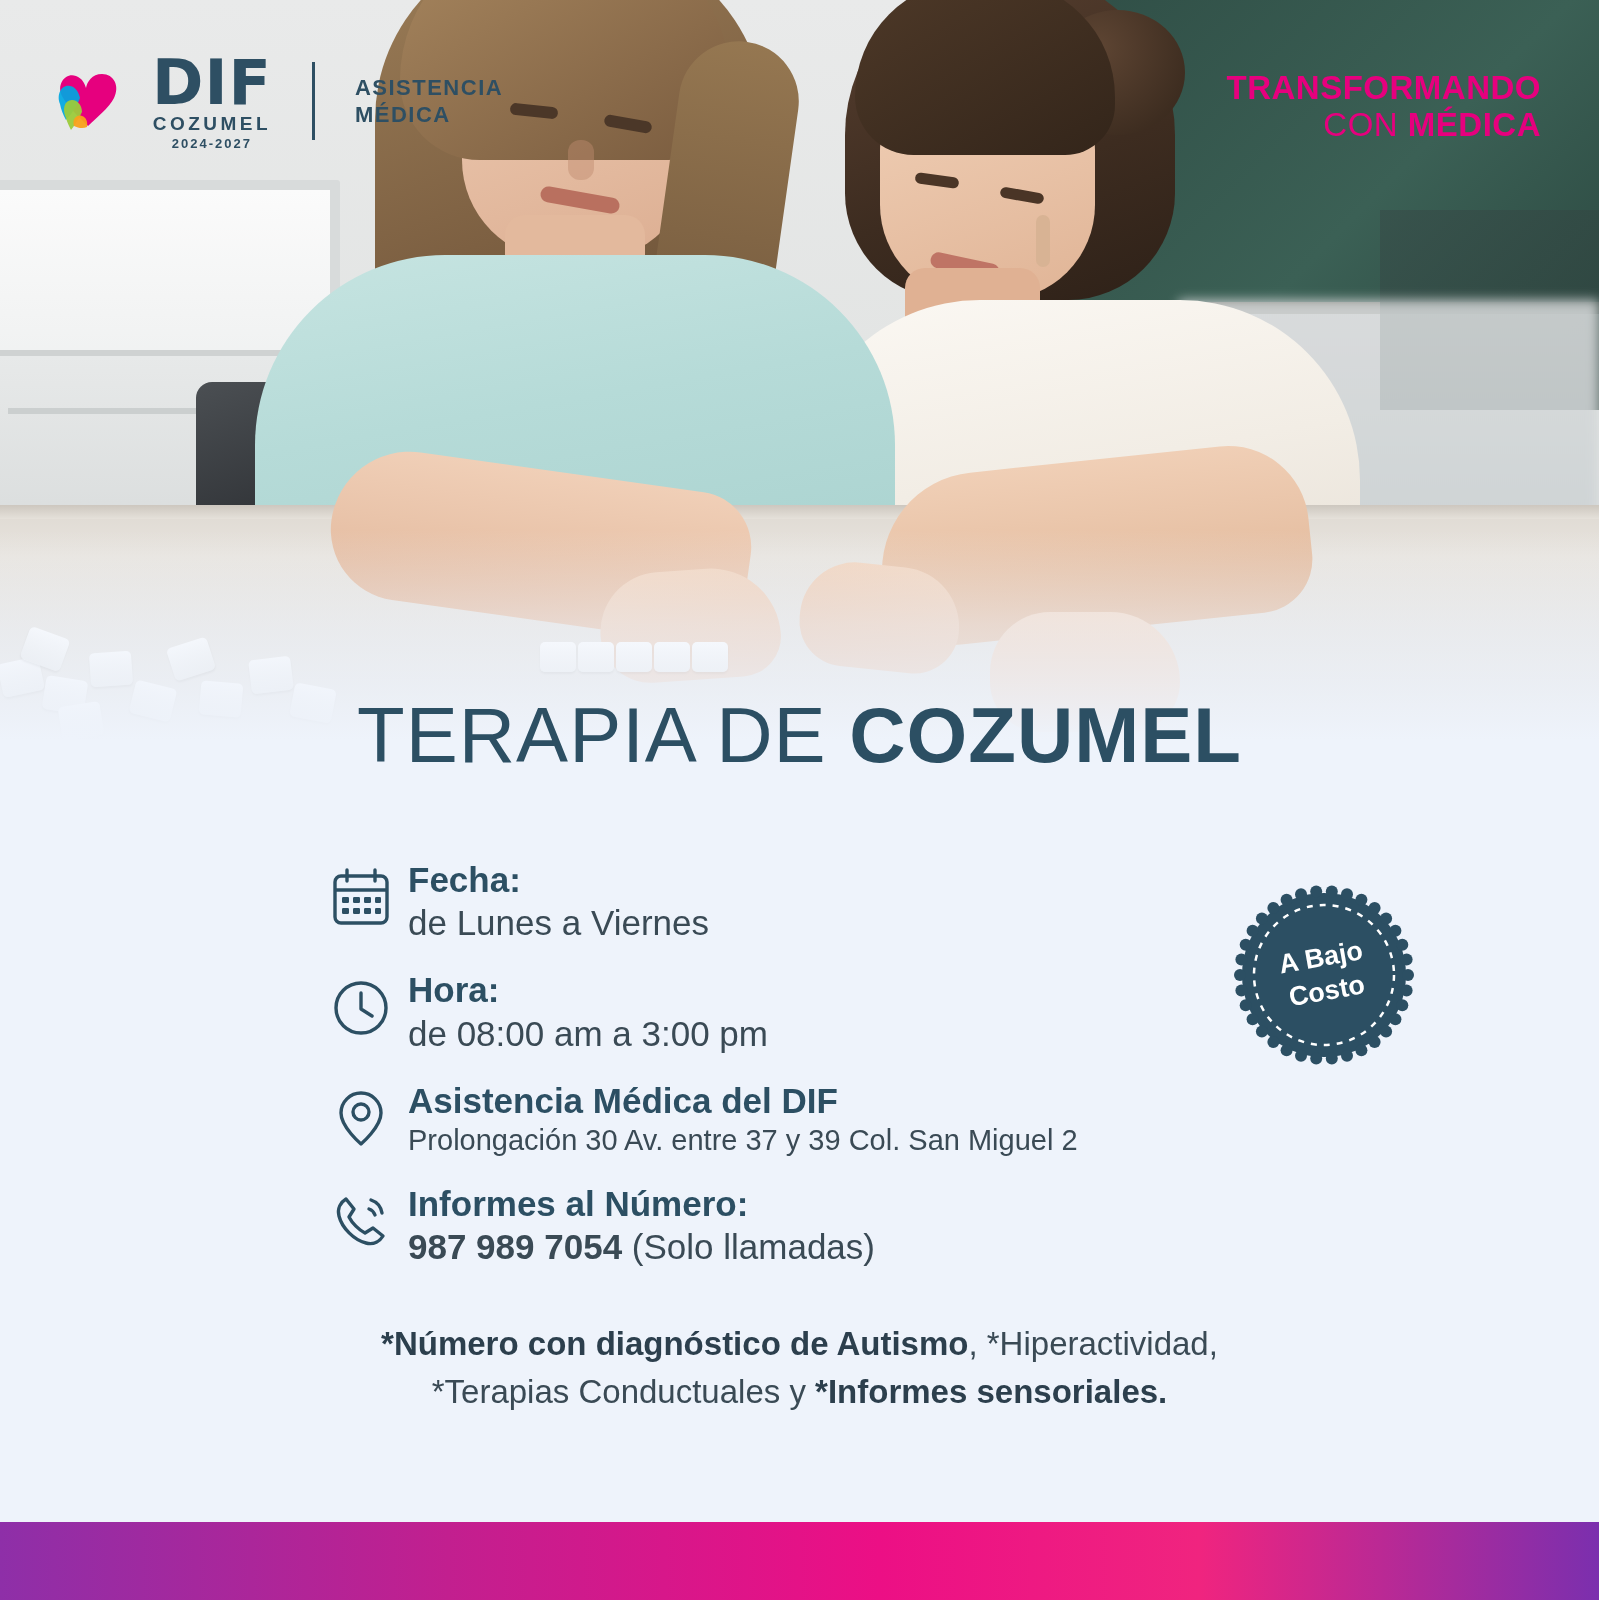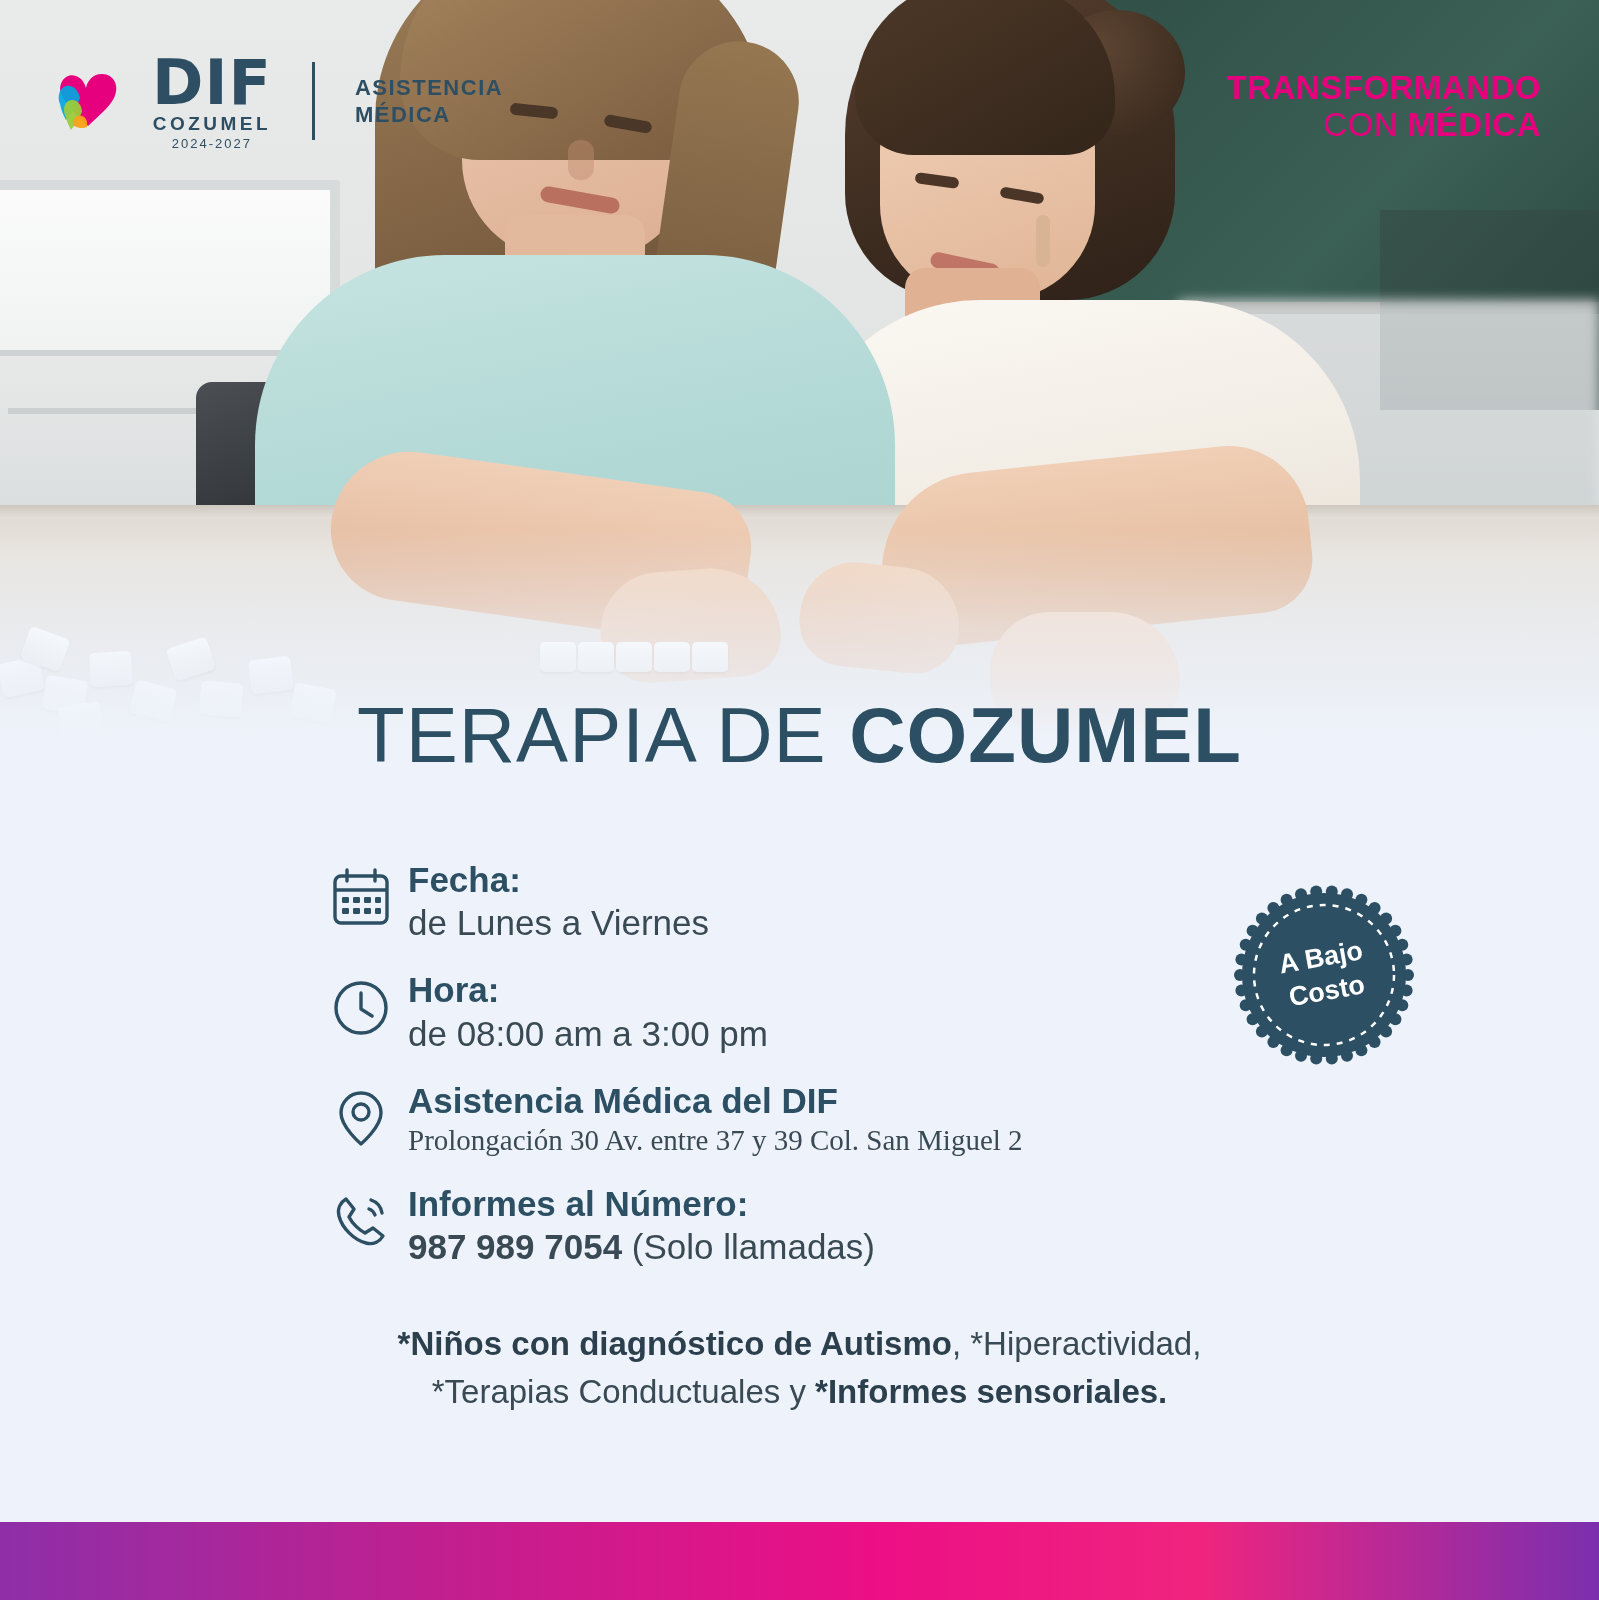--- a/index.html
+++ b/index.html
@@ -189,21 +189,21 @@
   }
   .heart{width:64px;height:62px;position:relative;}
   .dif-text{display:flex;flex-direction:column;line-height:1;}
   .dif-main{
     font-size:62px;font-weight:bold;color:#2e4f63;letter-spacing:1px;font-family:"DejaVu Sans",sans-serif;
   }
   .dif-sub{
     font-size:19px;font-weight:bold;color:#2e4f63;letter-spacing:3.5px;margin-top:0;text-align:center;
   }
   .dif-years{
-    font-size:13px;font-weight:normal;color:#2e4f63;letter-spacing:2px;margin-top:4px;text-align:center;
+    font-size:13px;font-weight:bold;color:#2e4f63;letter-spacing:2px;margin-top:4px;text-align:center;
   }
   .vline{width:3px;height:78px;background:#2e4f63;margin:0 8px;}
   .dept{
     font-size:22px;font-weight:bold;color:#2e4f63;letter-spacing:1.5px;line-height:1.25;
   }
   .tagline{
     position:absolute;right:58px;top:58px;text-align:right;z-index:5;line-height:1.12;
   }
   .tag1{font-size:33px;font-weight:bold;color:#e6007e;letter-spacing:.5px;margin-top:12px;}
   .tag2{font-size:33px;color:#e6007e;letter-spacing:.5px;}
@@ -218,21 +218,21 @@
 
   
   .info{
     position:absolute;left:330px;top:860px;width:1000px;z-index:6;
   }
   .row{display:flex;align-items:flex-start;margin-bottom:26px;}
   .row .ic{width:78px;flex:0 0 78px;display:flex;justify-content:flex-start;padding-top:6px;}
   .row .txt{flex:1;}
   .lbl{font-size:35px;font-weight:bold;color:#2c4f63;line-height:1.15;}
   .val{font-size:35px;color:#3a4a55;line-height:1.2;margin-top:2px;}
-  .val.small{font-size:29px;font-family:Liberation Serif, serif;}
+  .val.small{font-size:29px;}
   .val b{font-weight:bold;}
 
   
   .badge{
     position:absolute;right:180px;top:880px;width:190px;height:190px;z-index:7;
   }
   .badge-txt{
     position:absolute;left:0;top:0;width:190px;height:190px;
     display:flex;flex-direction:column;align-items:center;justify-content:center;
     color:#ffffff;font-weight:bold;font-size:27px;line-height:1.25;
@@ -460,18 +460,18 @@
       </g>
       <circle cx="95" cy="95" r="70" fill="none" stroke="#ffffff" stroke-width="2.5" stroke-dasharray="6 7"></circle>
     </svg>
     <div class="badge-txt">
       <span>A Bajo</span>
       <span>Costo</span>
     </div>
   </div>
 
   <div class="footnote">
-    <b>*Niños con diagnóstico de Autismo</b><span>, *Hiperactividad,</span><br>
+    <b>*Número con diagnóstico de Autismo</b><span>, *Hiperactividad,</span><br>
     <span>*Terapias Conductuales y </span><b>*Informes sensoriales.</b>
   </div>
 
   <div class="bar"></div>
 </div>
 
 </body></html>

